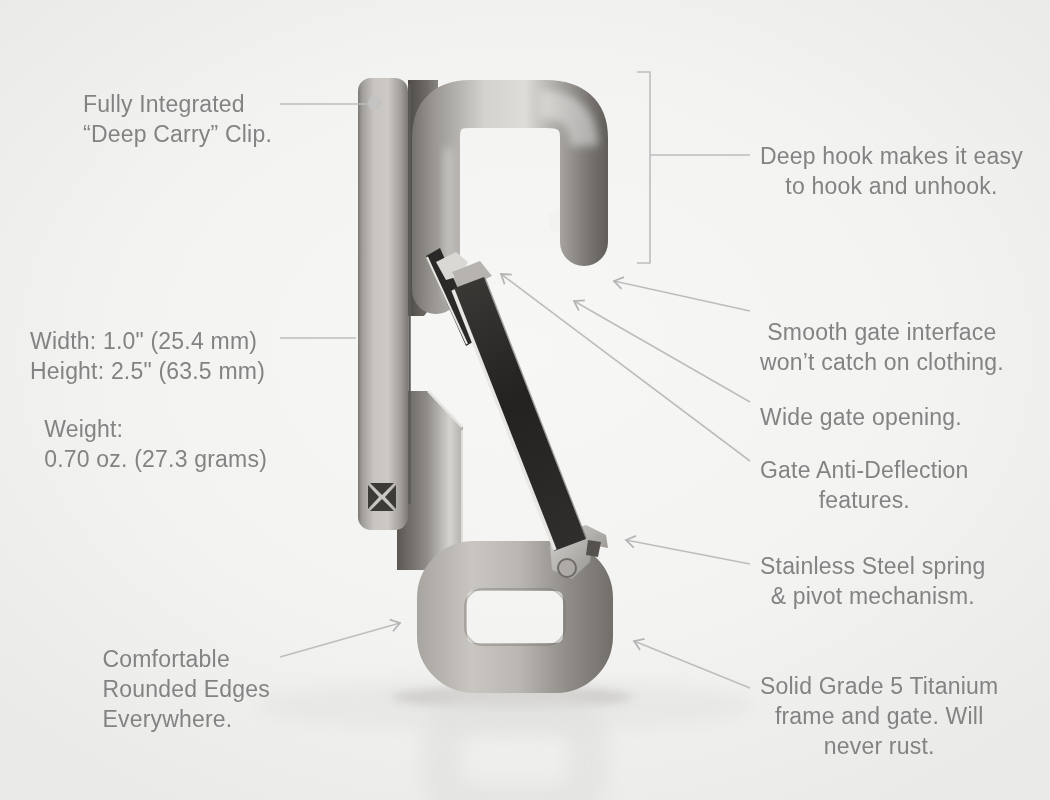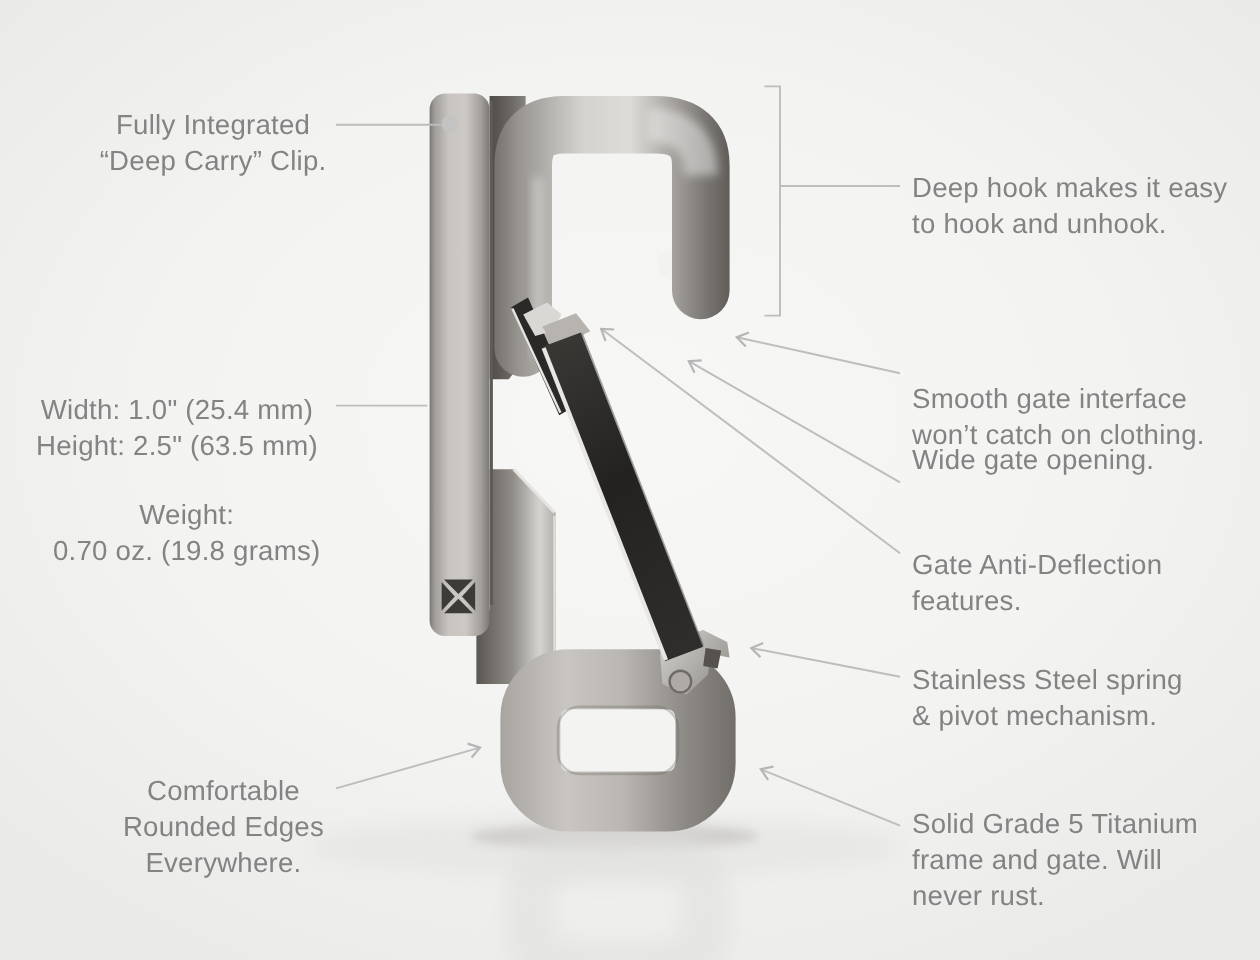--- a/index.html
+++ b/index.html
@@ -3,22 +3,22 @@
 <meta charset="utf-8">
 <style>
   html,body{margin:0;padding:0;}
   body{font-family:"Liberation Sans","DejaVu Sans",sans-serif;background:#ececeb;}
   .stage{
     position:relative;width:1050px;height:800px;overflow:hidden;
     background:radial-gradient(ellipse 720px 520px at 50% 44%, #f7f7f6 0%, #f3f3f2 55%, #eaeae9 100%);
   }
   .stage svg{position:absolute;left:0;top:0;}
   .callout{position:absolute;font-size:23px;line-height:30px;color:#838383;letter-spacing:.2px;white-space:nowrap;}
-  .callout.left{text-align:center;}
-  .callout.right{text-align:left;}
+  .callout.left{text-align:left;}
+  .callout.right{text-align:center;}
 </style>
 </head>
 <body>
 
 <div class="stage">
 
   <svg width="1050" height="800" viewBox="0 0 1050 800" aria-hidden="true">
     <defs>
       <linearGradient id="metalHook" gradientUnits="userSpaceOnUse" x1="408" y1="0" x2="610" y2="0">
         <stop offset="0" stop-color="#6e6b67"></stop>
@@ -138,40 +138,40 @@
     <div>“Deep Carry” Clip.</div>
   </div>
 
   <div class="callout left" style="right:785px; top:326px;">
     <div>Width: 1.0" (25.4 mm)</div>
     <div>Height: 2.5" (63.5 mm)</div>
   </div>
 
   <div class="callout left" style="right:783px; top:414px;margin-left:16px;">
     <div>Weight:</div>
-    <div>0.70 oz. (19.8 grams)</div>
+    <div>0.70 oz. (27.3 grams)</div>
   </div>
 
   <div class="callout left" style="right:780px; top:644px;">
     <div>Comfortable</div>
     <div>Rounded Edges</div>
     <div>Everywhere.</div>
   </div>
 
   <div class="callout right" style="left:760px; top:141px;">
     <div>Deep hook makes it easy</div>
     <div>to hook and unhook.</div>
   </div>
 
   <div class="callout right" style="left:760px; top:317px;">
     <div>Smooth gate interface</div>
     <div>won’t catch on clothing.</div>
   </div>
 
-  <div class="callout right" style="left:760px; top:368px;">
+  <div class="callout right" style="left:760px; top:402px;">
     <div>Wide gate opening.</div>
   </div>
 
   <div class="callout right" style="left:760px; top:455px;">
     <div>Gate Anti-Deflection</div>
     <div>features.</div>
   </div>
 
   <div class="callout right" style="left:760px; top:551px;">
     <div>Stainless Steel spring</div>

